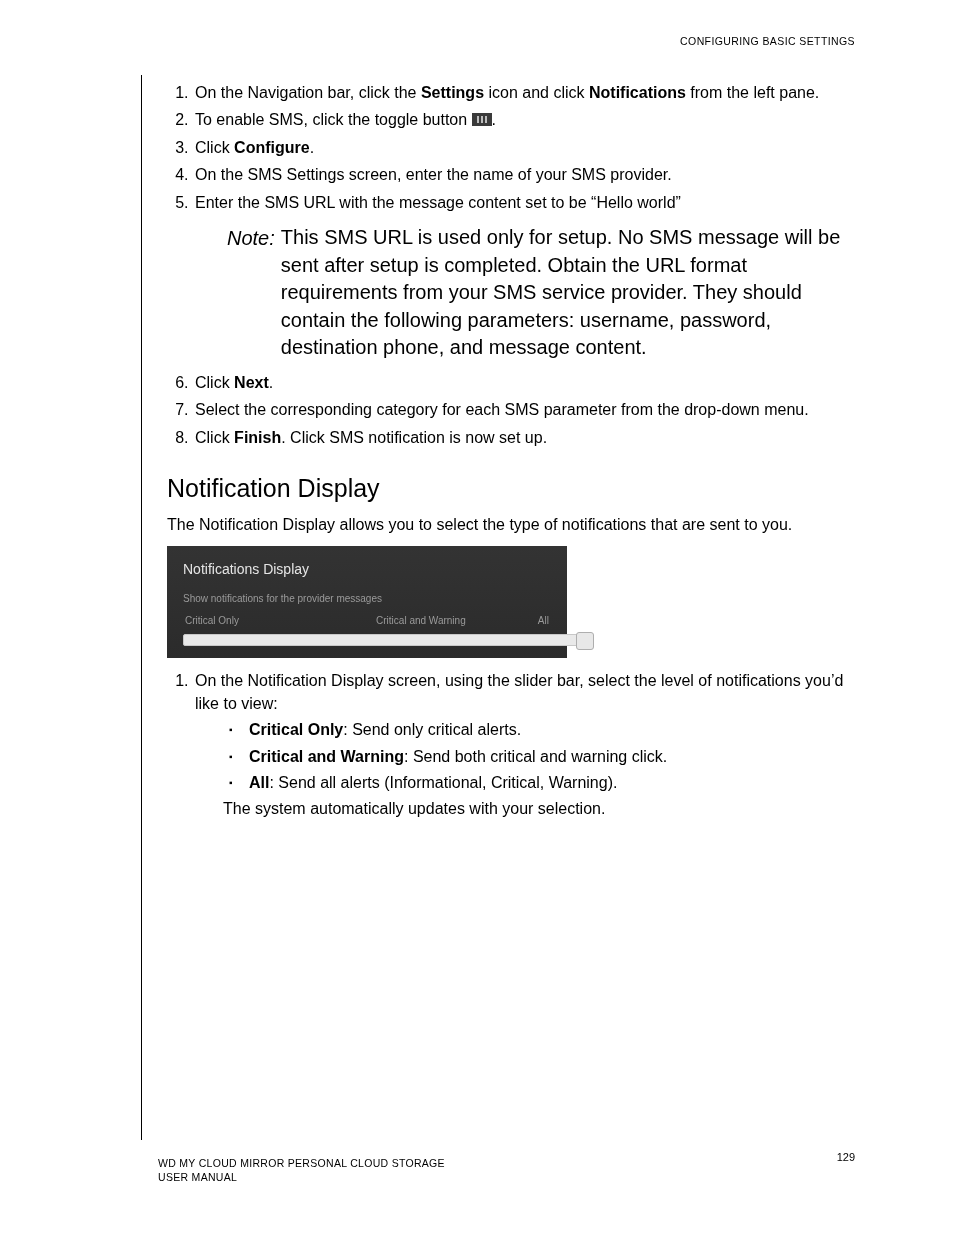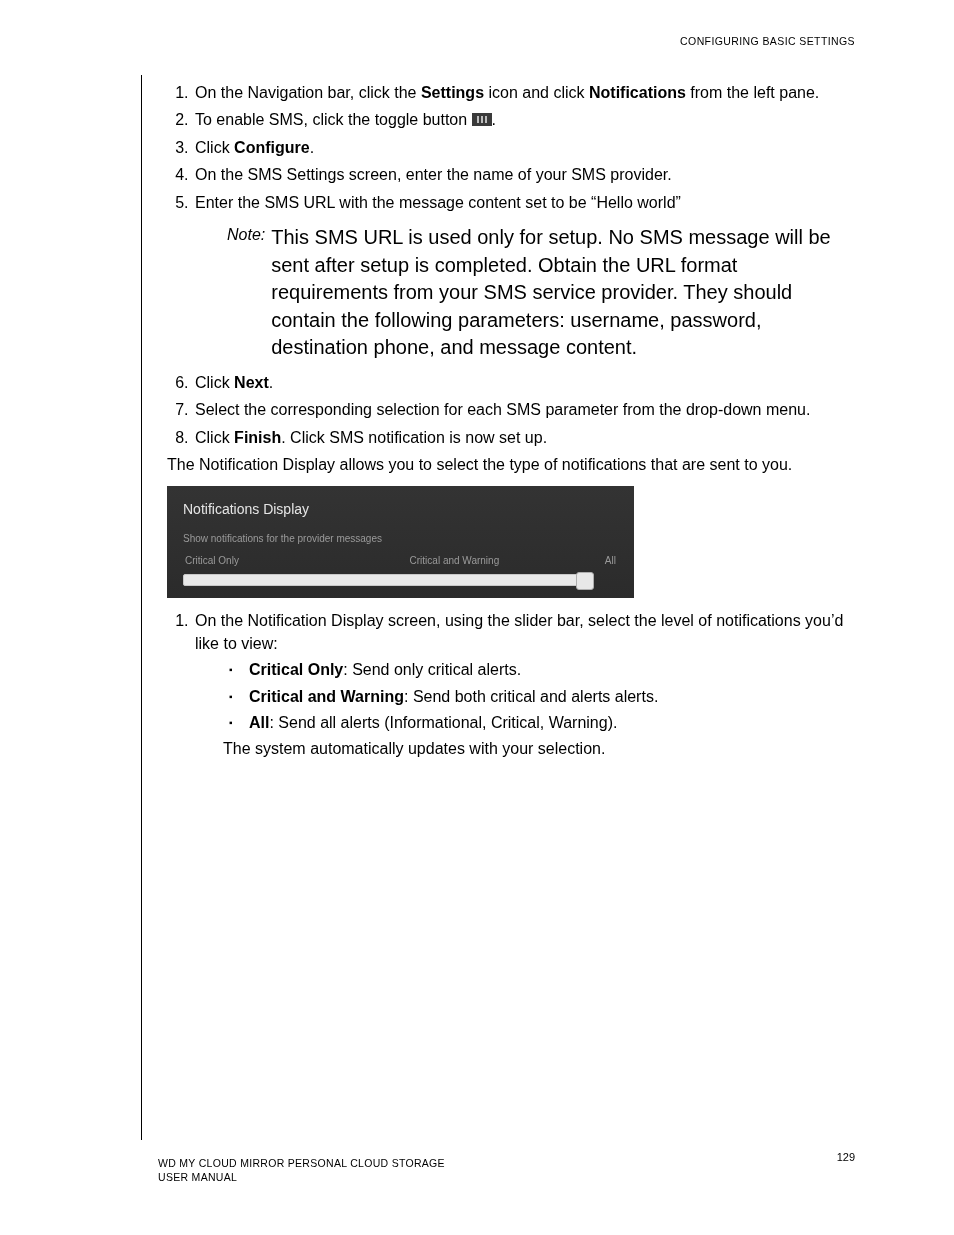--- a/index.html
+++ b/index.html
@@ -74,39 +74,39 @@
     position:absolute; top:3px; left:13px; width:2px; height:7px; background:#bdbdbd;
   }
   .note-block {
     margin: 10px 0 10px 60px;
     display: flex;
     gap: 6px;
   }
   .note-label {
     font-style: italic;
     flex: 0 0 auto;
-    font-size: 16px;
+    font-size: 20px;
   }
   .note-body {
     font-size: 20px;
     line-height: 1.38;
   }
   h2.section-title {
     font-family: Arial, Helvetica, sans-serif;
     font-weight: 400;
     font-size: 25px;
     margin: 22px 0 8px 0;
   }
   .intro-para {
     margin: 0 0 10px 0;
     font-size: 16px;
   }
   
   .panel {
-    width: 467px;
+    width: 400px;
     height: 112px;
     background: linear-gradient(#333,#2b2b2b);
     margin: 4px 0 12px 0;
     color: #d8d8d8;
     font-size: 11px;
     box-sizing: border-box;
     padding: 14px 16px 2px 16px;
     position: relative;
   }
   .panel-title {
@@ -209,26 +209,27 @@
 
     <div class="note-block">
       <div class="note-label">Note:</div>
       <div class="note-body">This SMS URL is used only for setup. No SMS message will be sent after setup is completed. Obtain the URL format requirements from your SMS service provider. They should contain the following parameters: username, password, destination phone, and message content.</div>
     </div>
 
     <ol class="main-list" start="6">
       <li>
         <span>Click </span><b>Next</b><span>.</span>
       </li>
-      <li>Select the corresponding selection for each SMS parameter from the drop-down menu.</li>
+      <li>Select the corresponding category for each SMS parameter from the drop-down menu.</li>
       <li>
         <span>Click </span><b>Finish</b><span>. Click SMS notification is now set up.</span>
       </li>
     </ol>
 
+    <h2 class="section-title">Notification Display</h2>
     <p class="intro-para">The Notification Display allows you to select the type of notifications that are sent to you.</p>
 
     <div class="panel">
       <div class="panel-title">Notifications Display</div>
       <div class="panel-sub">Show notifications for the provider messages</div>
       <div class="panel-row">
         <span>Critical Only</span>
         <span class="mid">Critical and Warning</span>
         <span>All</span>
       </div>
@@ -238,21 +239,21 @@
     </div>
 
     <ol class="main-list" start="1">
       <li>
         <span>On the Notification Display screen, using the slider bar, select the level of notifications you’d like to view:</span>
         <ul class="bullets">
           <li>
             <b>Critical Only</b><span>: Send only critical alerts.</span>
           </li>
           <li>
-            <b>Critical and Warning</b><span>: Send both critical and alerts alerts.</span>
+            <b>Critical and Warning</b><span>: Send both critical and warning click.</span>
           </li>
           <li>
             <b>All</b><span>: Send all alerts (Informational, Critical, Warning).</span>
           </li>
         </ul>
         <div class="after-bullets">The system automatically updates with your selection.</div>
       </li>
     </ol>
 
   </div>

